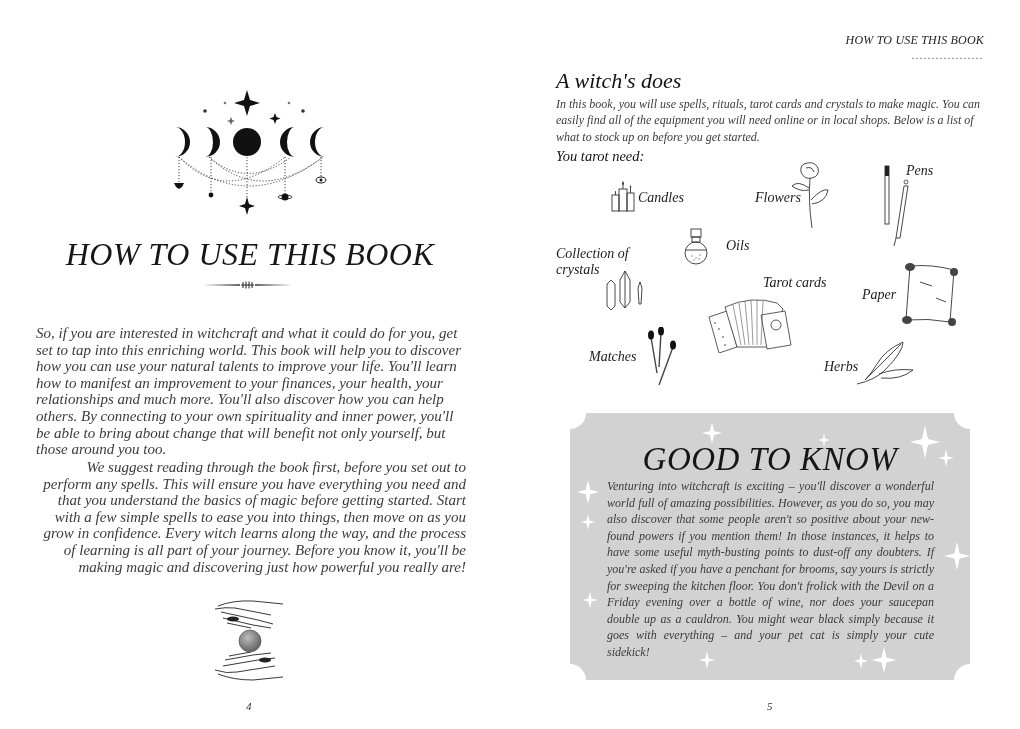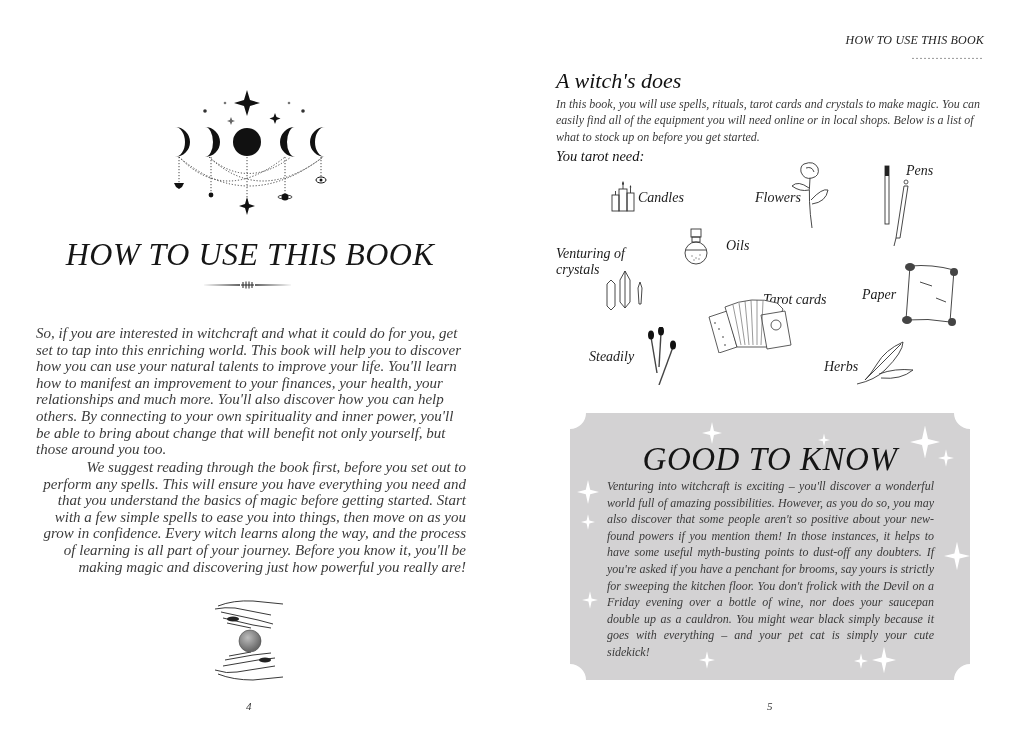--- a/index.html
+++ b/index.html
@@ -194,33 +194,33 @@
           <circle cx="10" cy="28" r="0.7"></circle>
           <circle cx="14" cy="30" r="0.7"></circle>
           <circle cx="18" cy="27" r="0.7"></circle>
           <circle cx="12" cy="32" r="0.7"></circle>
           <circle cx="17" cy="31" r="0.7"></circle>
         </g>
     </svg>
     <div class="tool-label" style="left:216px;top:238px;">Oils</div>
 
     <div class="tool-label" style="left:46px;top:246px;">
-      <span>Venturing of</span><br>
+      <span>Collection of</span><br>
       <span>crystals</span>
     </div>
     <svg class="tool-icon" style="left:95px;top:270px;width:42px;height:42px;" viewBox="0 0 42 42">
       <g fill="none" stroke="#333" stroke-width="0.9">
         <path d="M2 14 L6 10 L10 14 L10 36 L6 40 L2 36 Z"></path>
         <path d="M15 10 L20 1 L25 10 L25 32 L20 38 L15 32 Z"></path>
         <path d="M20 1 L20 38"></path>
         <path d="M33 18 L35 12 L37 18 L36 34 L34 34 Z"></path>
       </g>
     </svg>
 
-    <div class="tool-label" style="left:253px;top:275px;margin-top:17px;">Tarot cards</div>
+    <div class="tool-label" style="left:253px;top:275px;">Tarot cards</div>
     <svg class="tool-icon" style="left:197px;top:295px;width:88px;height:58px;" viewBox="0 0 88 58">
       <g fill="#fff" stroke="#333" stroke-width="0.8">
         <path d="M2 22 L20 16 L30 52 L12 58 Z"></path>
         <path d="M18 12 Q45 0 70 8 L76 14 L60 52 L30 52 Z"></path>
         <path d="M54 20 L78 16 L84 50 L60 54 Z"></path>
       </g>
       <g stroke="#555" stroke-width="0.6">
         <line x1="26" y1="10" x2="34" y2="50"></line>
           <line x1="32" y1="8" x2="38" y2="50"></line>
           <line x1="38" y1="6" x2="42" y2="50"></line>
@@ -243,21 +243,21 @@
         <path d="M8 4 Q30 2 52 8 L48 60 Q26 56 4 58 Z"></path>
         <path d="M18 20 L30 24"></path>
           <path d="M34 36 L44 40"></path>
       </g>
       <ellipse cx="8" cy="5" rx="5" ry="4" fill="#444"></ellipse>
       <ellipse cx="52" cy="10" rx="4" ry="4" fill="#444"></ellipse>
       <ellipse cx="5" cy="58" rx="5" ry="4" fill="#444"></ellipse>
       <ellipse cx="50" cy="60" rx="4" ry="4" fill="#444"></ellipse>
     </svg>
 
-    <div class="tool-label" style="left:79px;top:349px;">Steadily</div>
+    <div class="tool-label" style="left:79px;top:349px;">Matches</div>
     <svg class="tool-icon" style="left:137px;top:327px;width:32px;height:58px;" viewBox="0 0 32 58">
       <g stroke="#444" stroke-width="1.4">
           <line x1="4" y1="10" x2="10" y2="46"></line>
           <line x1="14" y1="6" x2="12" y2="40"></line>
           <line x1="26" y1="20" x2="12" y2="58"></line>
         </g>
       <ellipse cx="4" cy="8" rx="3" ry="4.5" fill="#111"></ellipse>
       <ellipse cx="14" cy="4" rx="3" ry="4.5" fill="#111"></ellipse>
       <ellipse cx="26" cy="18" rx="3" ry="4.5" fill="#111"></ellipse>
     </svg>

